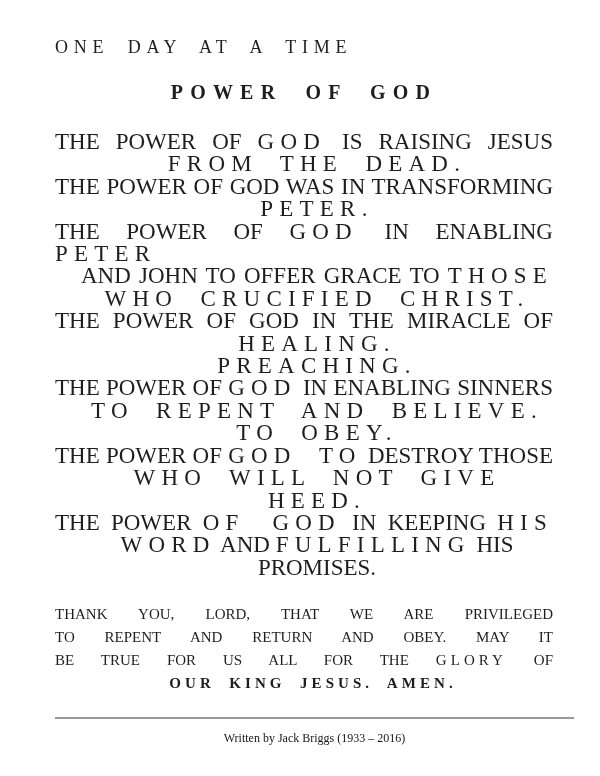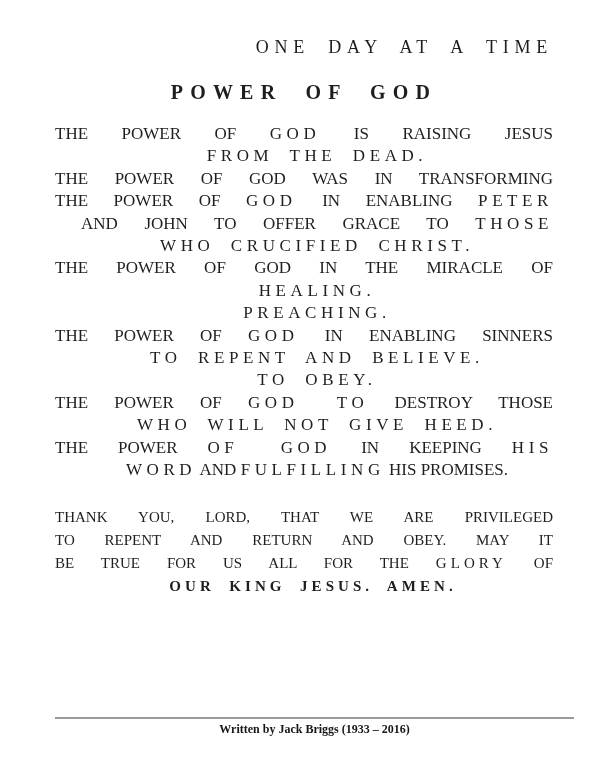--- a/index.html
+++ b/index.html
@@ -7,66 +7,67 @@
     position:relative;
     width:600px; height:776px;
     background:#ffffff;
     color:#1e1e1e;
     font-family:"Liberation Serif","DejaVu Serif",serif;
     overflow:hidden;
   }
   .content { padding:0 47px 0 55px; }
   .title {
     margin:36px 0 0 0;
-    text-align:right;
+    text-align:left;
     font-size:18px; font-weight:400;
     letter-spacing:0.32em; word-spacing:0.45em;
     line-height:22px;
     white-space:nowrap;
   }
   .subtitle {
     margin:23px 0 0 0;
     text-align:center;
     font-size:20px; font-weight:700;
     letter-spacing:0.36em; word-spacing:0.55em;
     line-height:22px;
     white-space:nowrap;
   }
-  .body-block { margin-top:20px; font-size:17px; line-height:22.4px; }
+  .body-block { margin-top:28px; font-size:23px; line-height:22.4px; }
   .closing-block { margin-top:24px; font-size:15px; line-height:23px; }
   .line { text-align:center; }
   .line.j { text-align:justify; text-align-last:justify; }
   .line.cont { padding-left:26px; }
   .line.bold { font-weight:700;margin-left:18px; }
   .sp { letter-spacing:0.27em; word-spacing:0.45em; }
   .footer { position:absolute; top:717px; left:55px; right:26px; }
   .rule { border-top:2px solid #9a9a9a; height:0; }
   .attribution {
-    margin-top:3px;
+    margin-top:12px;
     text-align:center;
-    font-size:12px; font-weight:700;
+    font-size:12px; font-weight:400;
     color:#161616;
   }
 </style>
 </head>
 <body>
 
 <div class="page">
   <div class="content">
 
     <h1 class="title">ONE DAY AT A TIME</h1>
     <h2 class="subtitle">POWER OF GOD</h2>
 
     <div class="body-block">
       <div class="statement">
         <div class="line j"><span>THE POWER OF </span><span class="sp">GOD</span><span> IS RAISING JESUS</span></div>
         <div class="line cont"><span class="sp">FROM THE DEAD.</span></div>
       </div>
       <div class="statement">
         <div class="line j"><span>THE POWER OF GOD WAS IN TRANSFORMING</span></div>
+        <div class="line cont"><span class="sp">PETER.</span></div>
       </div>
       <div class="statement">
         <div class="line j"><span>THE POWER OF </span><span class="sp">GOD</span><span> IN ENABLING </span><span class="sp">PETER</span></div>
         <div class="line j cont"><span>AND JOHN TO OFFER GRACE TO </span><span class="sp">THOSE</span></div>
         <div class="line cont"><span class="sp">WHO CRUCIFIED CHRIST.</span></div>
       </div>
       <div class="statement">
         <div class="line j"><span>THE POWER OF GOD IN THE MIRACLE OF</span></div>
         <div class="line cont"><span class="sp">HEALING.</span></div>
       </div>

